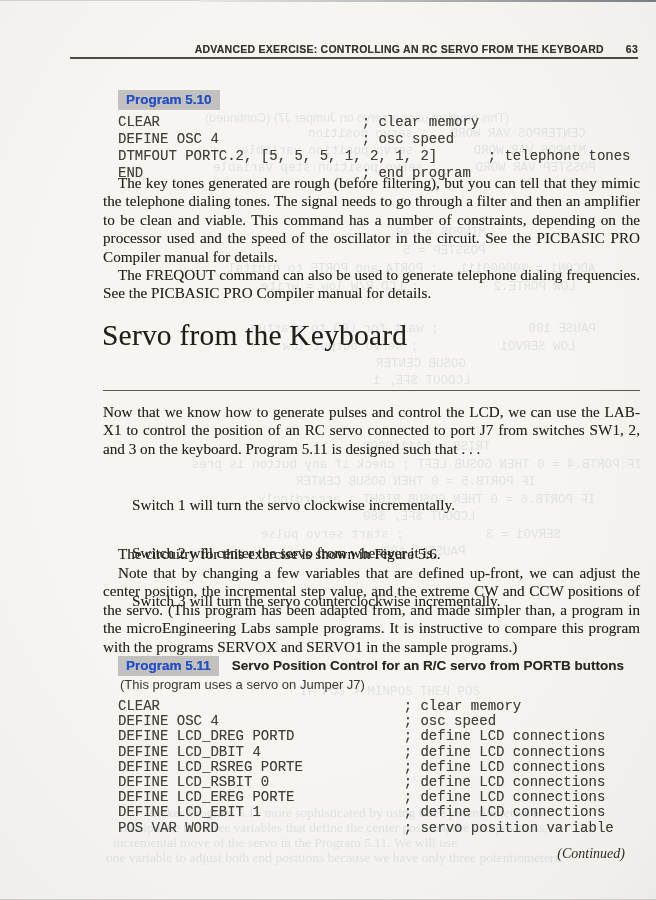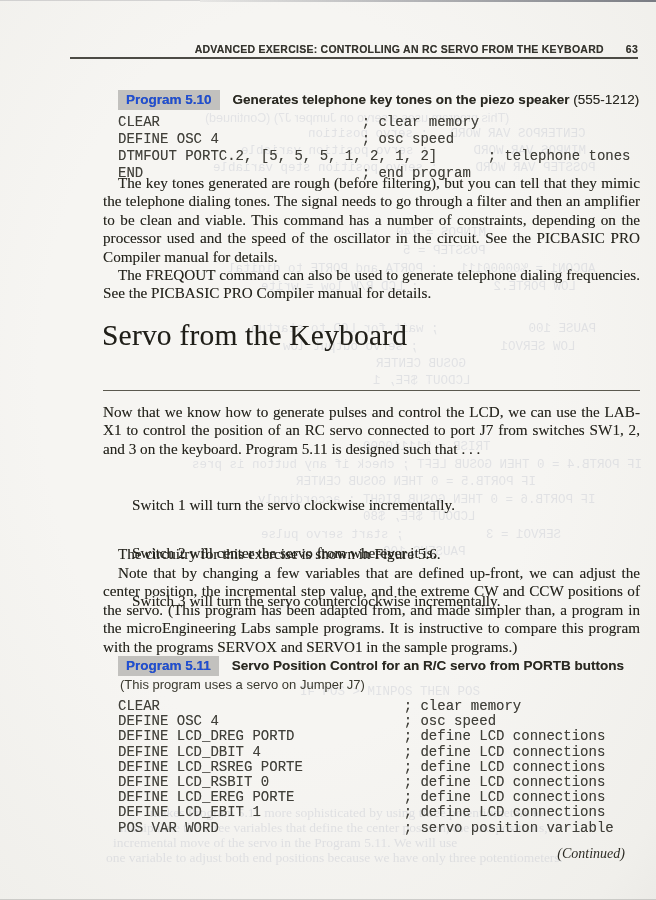--- a/index.html
+++ b/index.html
@@ -109,21 +109,20 @@
 
   <div class="content">
 
     <div class="runhead">
       <span>ADVANCED EXERCISE: CONTROLLING AN RC SERVO FROM THE KEYBOARD</span><span class="pagenum">63</span>
     </div>
     <div class="runhead-rule"></div>
 
     <div class="prog-head" style="top:90px">
       <span class="prog-label">Program 5.10</span>
-      <span class="prog-title"><span>Generates telephone key tones on the piezo speaker</span> <span class="regular">(555-1212)</span></span>
     </div>
 
     <pre class="code" id="code510">CLEAR                        ; clear memory
 DEFINE OSC 4                 ; osc speed
 DTMFOUT PORTC.2, [5, 5, 5, 1, 2, 1, 2]      ; telephone tones
 END                          ; end program</pre>
 
     <div class="body-text" style="top:174px">
       <p>The key tones generated are rough (before filtering), but you can tell that they mimic the telephone dialing tones. The signal needs to go through a filter and then an amplifier to be clean and viable. This command has a number of constraints, depending on the processor used and the speed of the oscillator in the circuit. See the PICBASIC PRO Compiler manual for details.</p>
       <p>The FREQOUT command can also be used to generate telephone dialing frequencies. See the PICBASIC PRO Compiler manual for details.</p>

